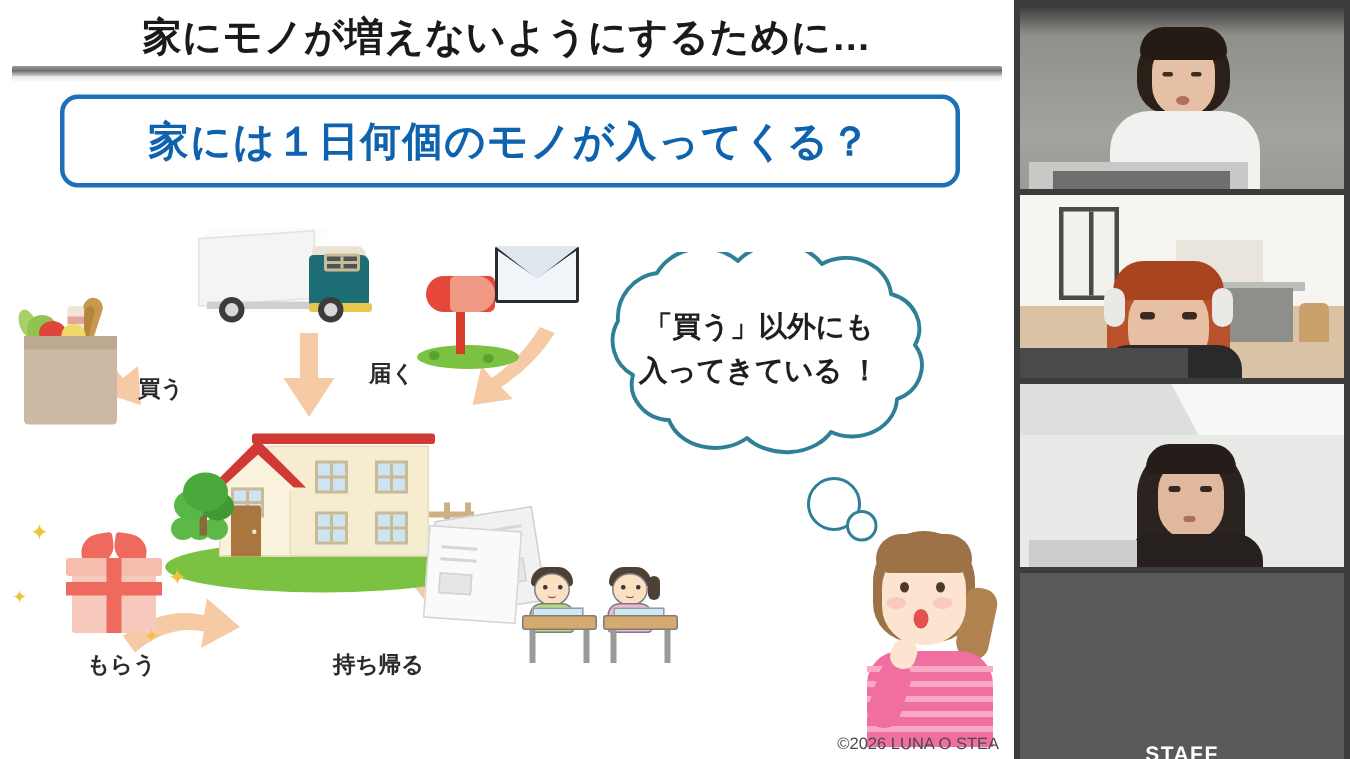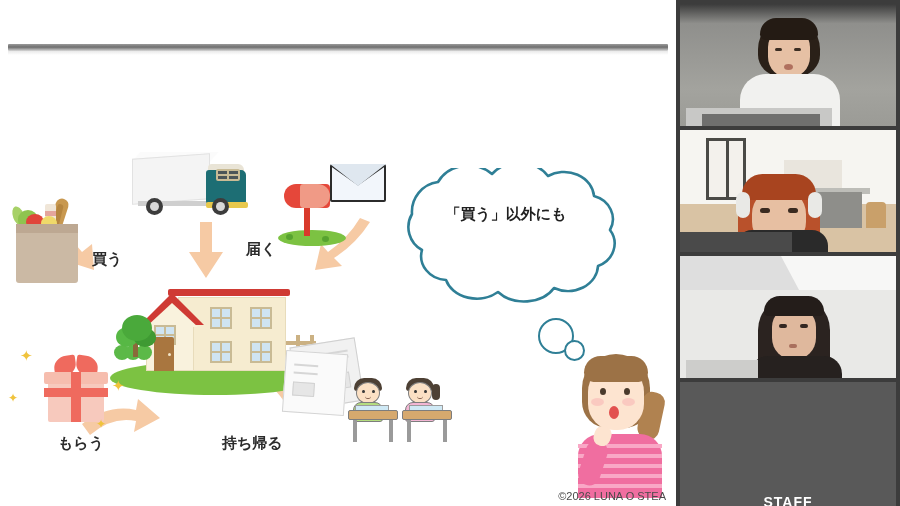--- a/index.html
+++ b/index.html
@@ -159,21 +159,21 @@
   .kid .hair{position:absolute;left:4px;top:0px;width:28px;height:13px;background:#4d4034;border-radius:14px 14px 4px 4px;}
   .kid .bodyc{position:absolute;left:3px;top:24px;width:30px;height:20px;border:1.5px solid #7d7d7d;border-radius:8px 8px 3px 3px;box-sizing:border-box;}
   .kid .eye{position:absolute;width:2.5px;height:3px;background:#3b3b3b;border-radius:50%;top:12px;}
   .kid .mouth{position:absolute;left:15px;top:17px;width:6px;height:3px;border-bottom:1.5px solid #7d5a4a;border-radius:0 0 6px 6px;}
   .kid .tail{position:absolute;right:-2px;top:6px;width:8px;height:16px;background:#4d4034;border-radius:4px;}
 
   
   .bubble{position:absolute;left:372px;top:38px;width:268px;height:150px;}
   .bubble .tx{
     position:absolute;left:28px;top:36px;width:212px;text-align:center;
-    font-size:15px;font-weight:bold;color:#1f1f1f;line-height:1.55;font-family:Liberation Mono, monospace;
+    font-size:19px;font-weight:bold;color:#1f1f1f;line-height:1.55;
   }
   .bub-tail1{position:absolute;left:166px;top:150px;width:32px;height:32px;border:2.5px solid #2f7f96;border-radius:50%;background:#fff;}
   .bub-tail2{position:absolute;left:192px;top:172px;width:17px;height:17px;border:2.5px solid #2f7f96;border-radius:50%;background:#fff;}
 
   
   .woman{position:absolute;left:566px;top:218px;width:106px;height:150px;}
   .woman .hairback{position:absolute;left:16px;top:6px;width:68px;height:74px;background:#9c7246;border-radius:34px 34px 26px 26px;}
   .woman .face{position:absolute;left:22px;top:16px;width:56px;height:66px;background:#fde4d0;border-radius:28px 28px 26px 26px;}
   .woman .bang{position:absolute;left:18px;top:8px;width:64px;height:26px;background:#9c7246;border-radius:32px 32px 18px 18px;}
   .woman .pony{position:absolute;left:74px;top:44px;width:22px;height:48px;background:#b08250;border-radius:10px 12px 12px 14px;transform:rotate(12deg);}
@@ -249,23 +249,27 @@
   .v3 .laptop{position:absolute;left:6px;bottom:0;width:72px;height:18px;background:#cdcdcb;}
 </style>
 </head>
 <body>
 
 <div class="app">
 
   <div class="slide-wrap">
     <div class="slide">
 
+      <div class="slide-title">家にモノが増えないようにするために…</div>
       <div class="title-rule"></div>
       <div class="title-rule-shadow"></div>
 
+      <div class="headline-box">
+        <span class="headline-text">家には１日何個のモノが入ってくる？</span>
+      </div>
 
       <div class="illus">
 
         <svg width="676" height="376" style="position:absolute;left:0;top:0;">
           <g fill="#f6caa4">
 
             <path d="M52 96 q18 10 30 26 l10 -8 l2 26 l-25 -8 l9 -7 q-12 -15 -28 -24 z"></path>
 
             <path d="M200 92 l0 30 l-11 0 l17 26 l17 -26 l-11 0 l0 -30 z"></path>
 
@@ -427,20 +431,21 @@
                      a26 24 0 0 1 16 34
                      a26 24 0 0 1 -12 36
                      a30 26 0 0 1 -44 22
                      a34 26 0 0 1 -56 4
                      a32 26 0 0 1 -52 -12
                      a26 24 0 0 1 -24 -30
                      a26 26 0 0 1 -10 -36 z" fill="#ffffff" stroke="#2f7f96" stroke-width="2.6" stroke-linejoin="round"></path>
           </svg>
           <div class="tx">
             <div>「買う」以外にも</div>
+            <div>入ってきている ！</div>
           </div>
           <div class="bub-tail1"></div>
           <div class="bub-tail2"></div>
         </div>
 
         <div class="woman">
           <div class="hairback"></div>
           <div class="pony"></div>
           <div class="face"></div>
           <div class="bang"></div>

